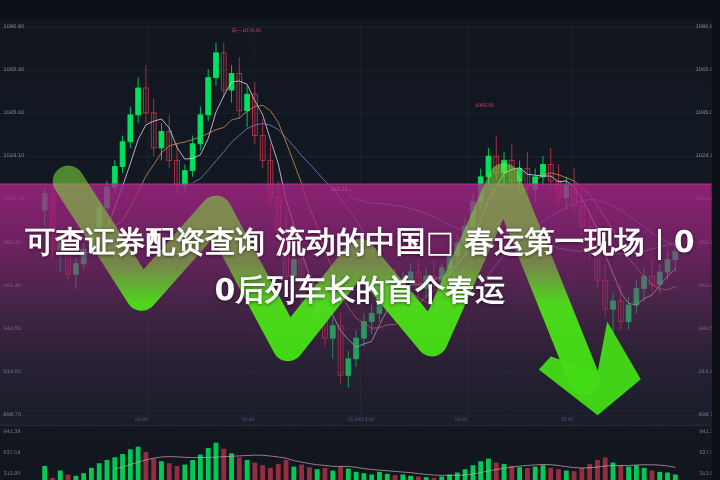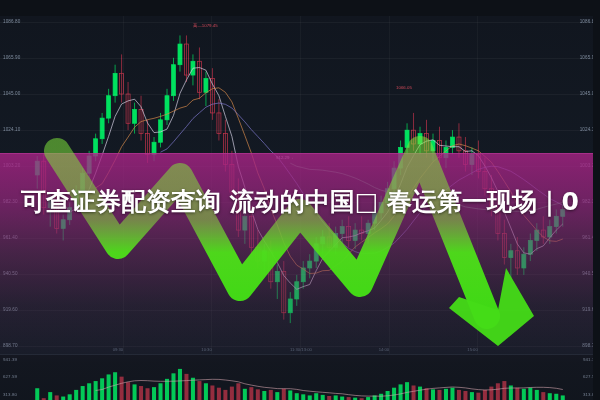--- a/index.html
+++ b/index.html
@@ -417,15 +417,16 @@
         <stop offset="62%" stop-color="#4ee019" stop-opacity="0.95"></stop>
         <stop offset="100%" stop-color="#3ed914" stop-opacity="1"></stop>
       </linearGradient>
     </defs>
     <polyline points="57,135 118,230 180,160 240,272 300,196 360,268 420,133 487,300" fill="none" stroke="url(#argrad)" stroke-width="26" stroke-linecap="round" stroke-linejoin="round"></polyline>
     <polygon points="498,330 449,292 459,281 498,294 506,252 534,300" fill="#45dc17" opacity="0.95"></polygon>
   </svg>
 
   <div class="headline">
     <span class="ln">可查证券配资查询 流动的中国□ 春运第一现场｜0</span>
+    <span class="ln">0后列车长的首个春运</span>
   </div>
 
 </div>
 
 </body></html>

